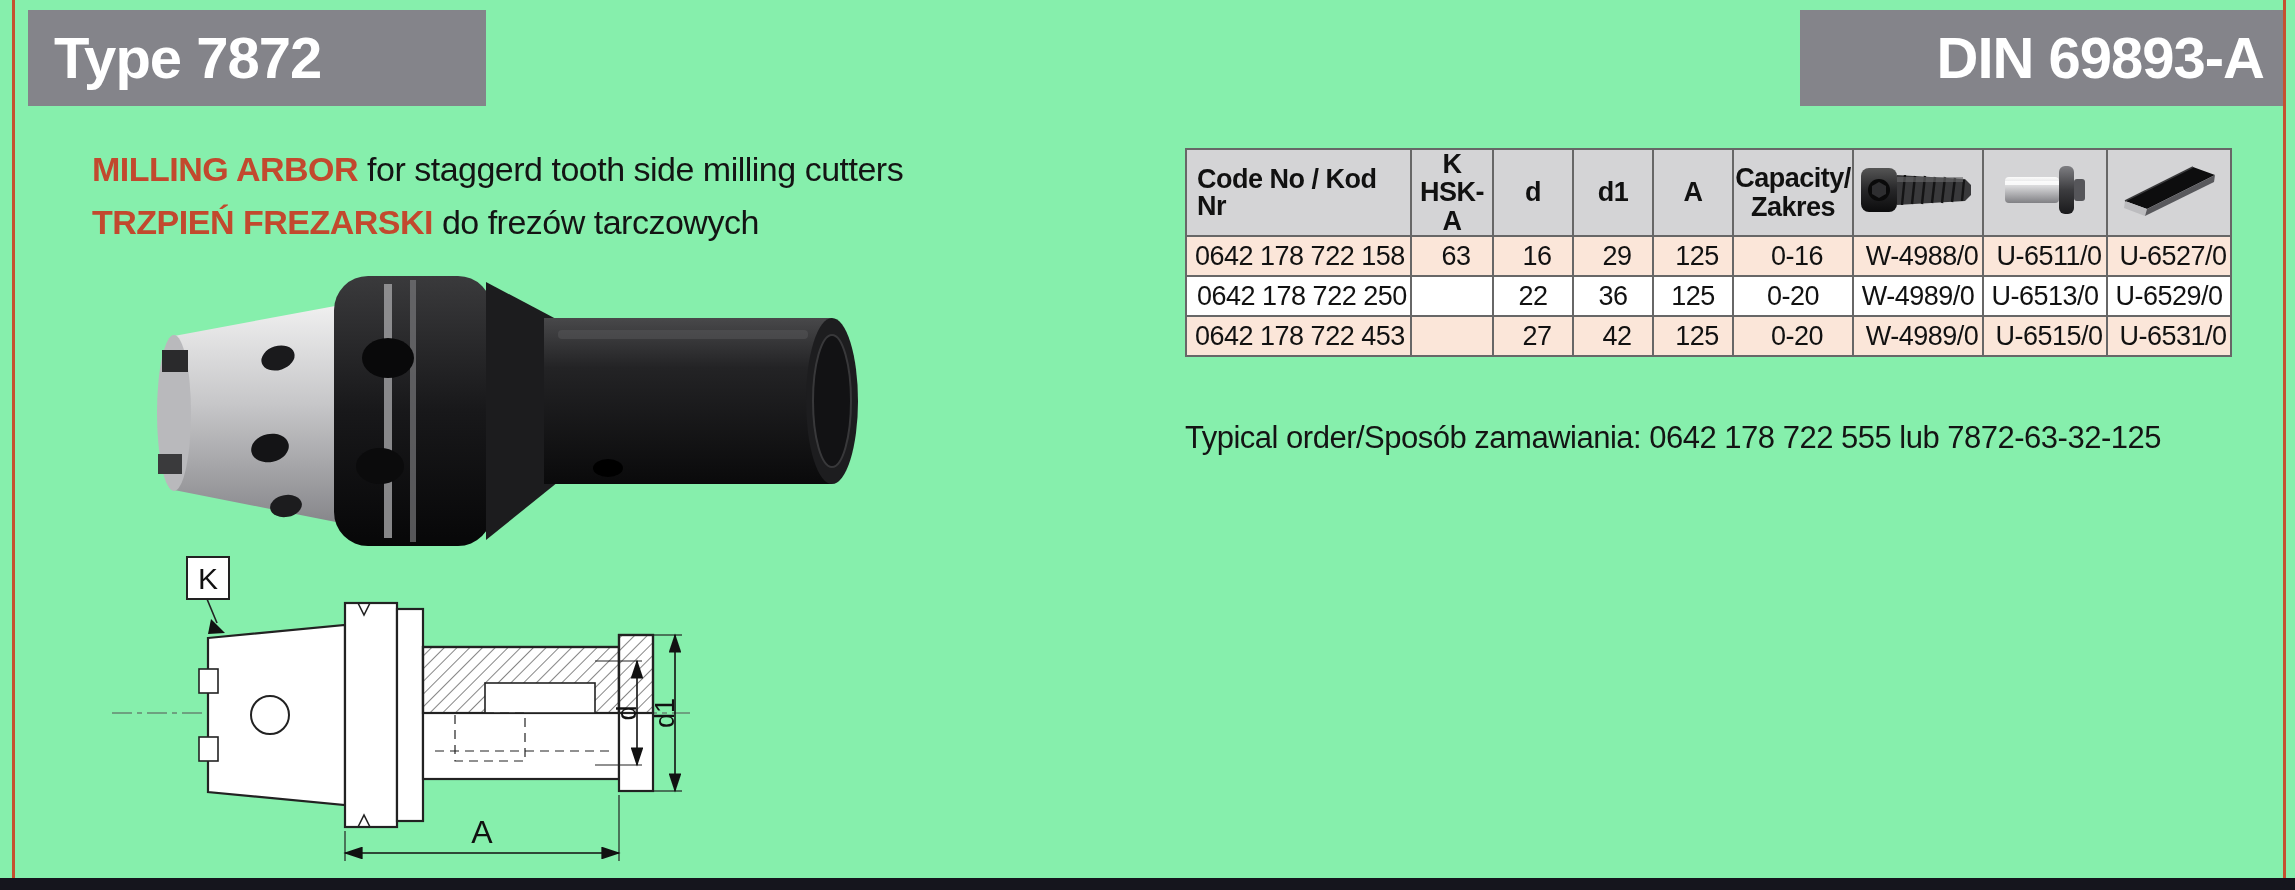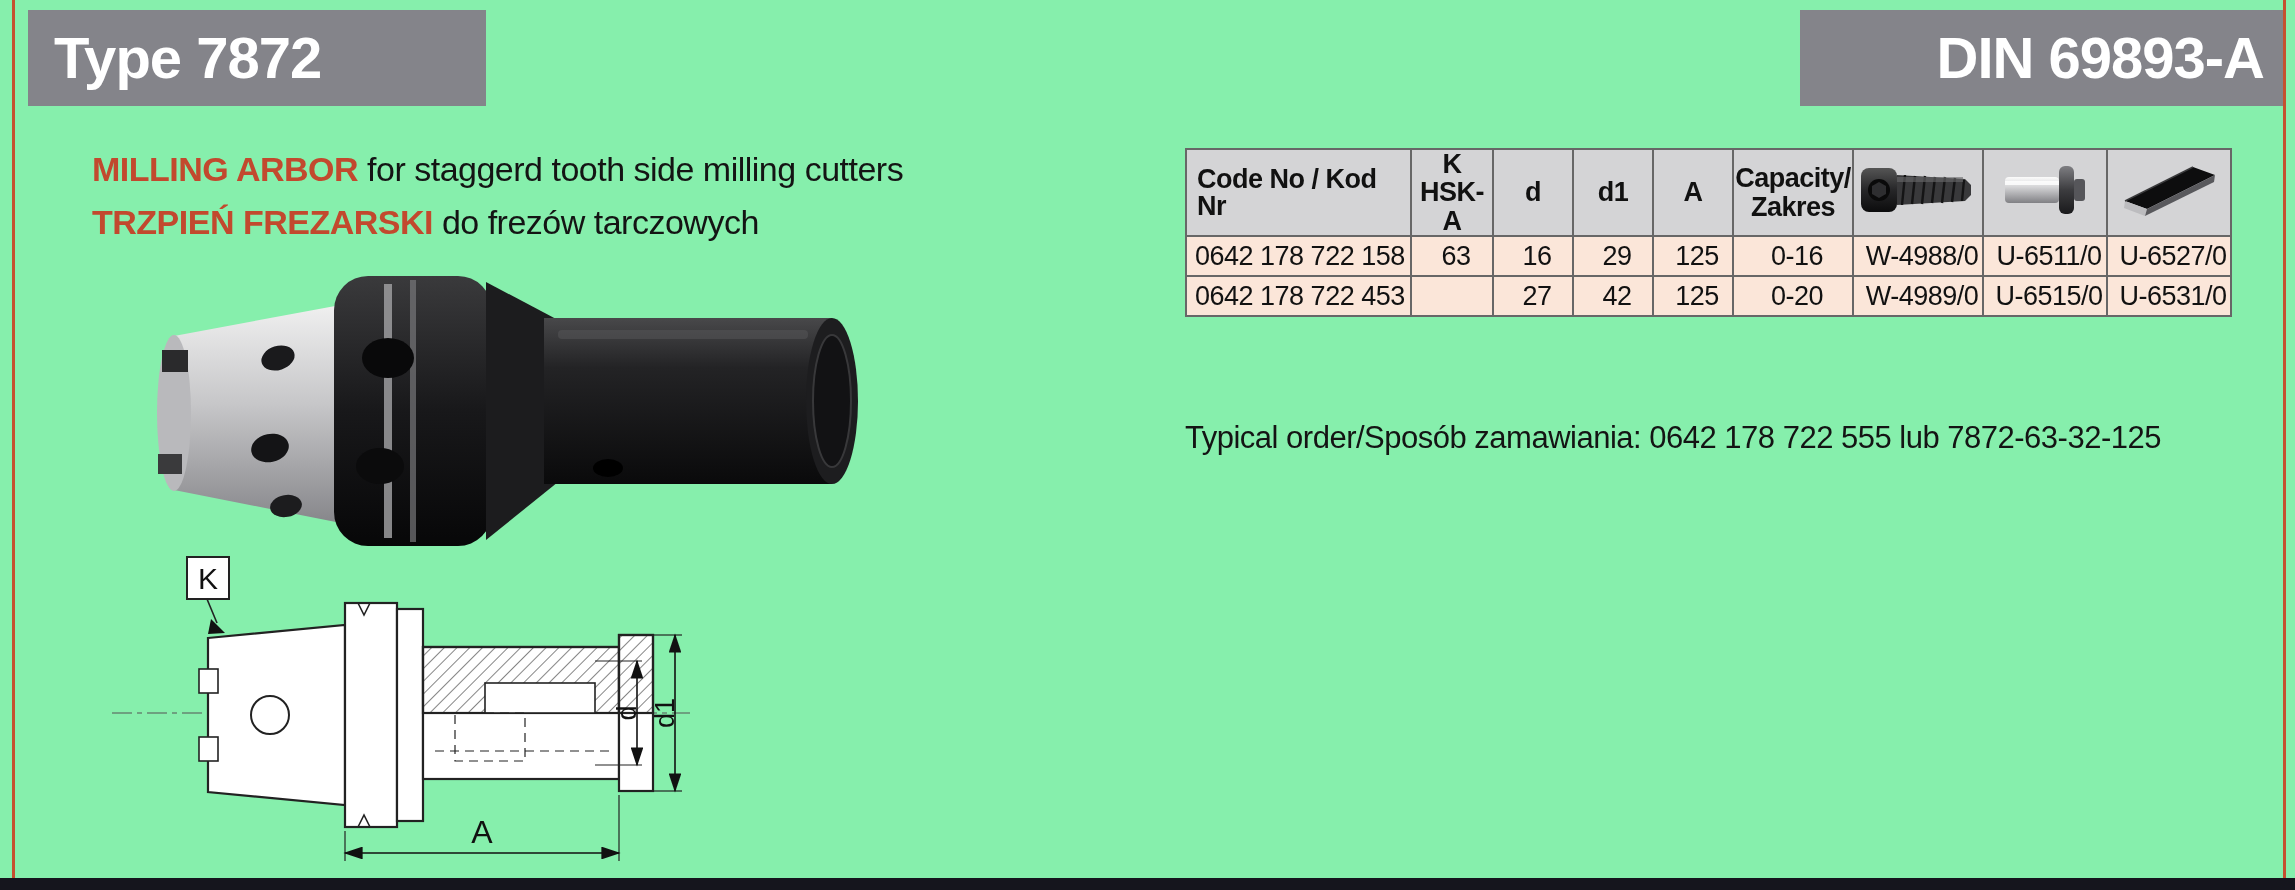--- a/index.html
+++ b/index.html
@@ -251,20 +251,31 @@
         <td class="col-code">0642 178 722 158</td>
         <td>63</td>
         <td>16</td>
         <td>29</td>
         <td>125</td>
         <td>0-16</td>
         <td>W-4988/0</td>
         <td>U-6511/0</td>
         <td>U-6527/0</td>
       </tr>
+      <tr>
+        <td class="col-code">0642 178 722 250</td>
+        <td></td>
+        <td>22</td>
+        <td>36</td>
+        <td>125</td>
+        <td>0-20</td>
+        <td>W-4989/0</td>
+        <td>U-6513/0</td>
+        <td>U-6529/0</td>
+      </tr>
       <tr class="hl">
         <td class="col-code">0642 178 722 453</td>
         <td></td>
         <td>27</td>
         <td>42</td>
         <td>125</td>
         <td>0-20</td>
         <td>W-4989/0</td>
         <td>U-6515/0</td>
         <td>U-6531/0</td>

